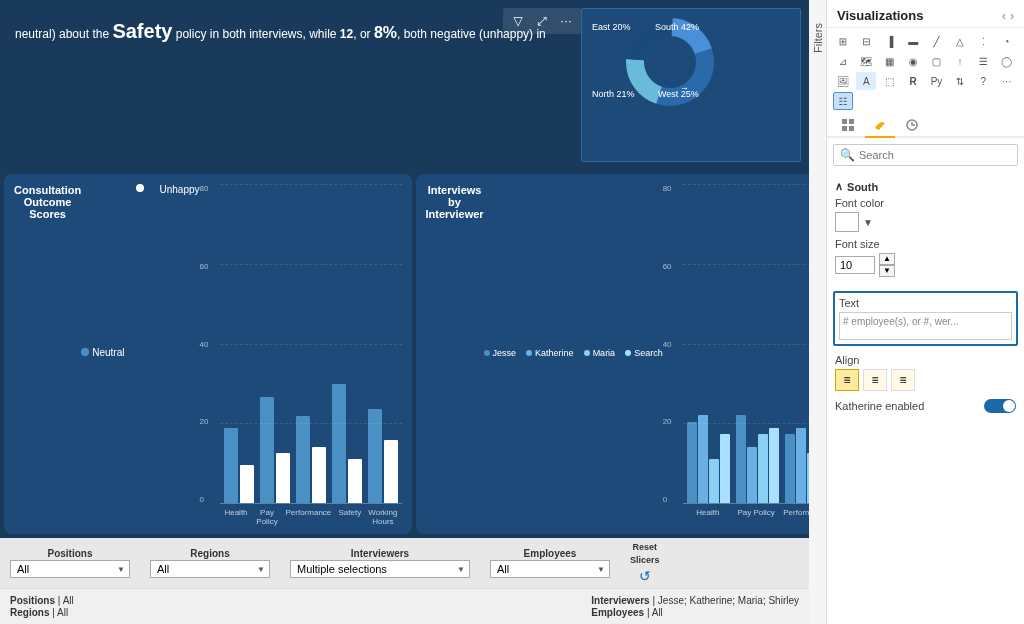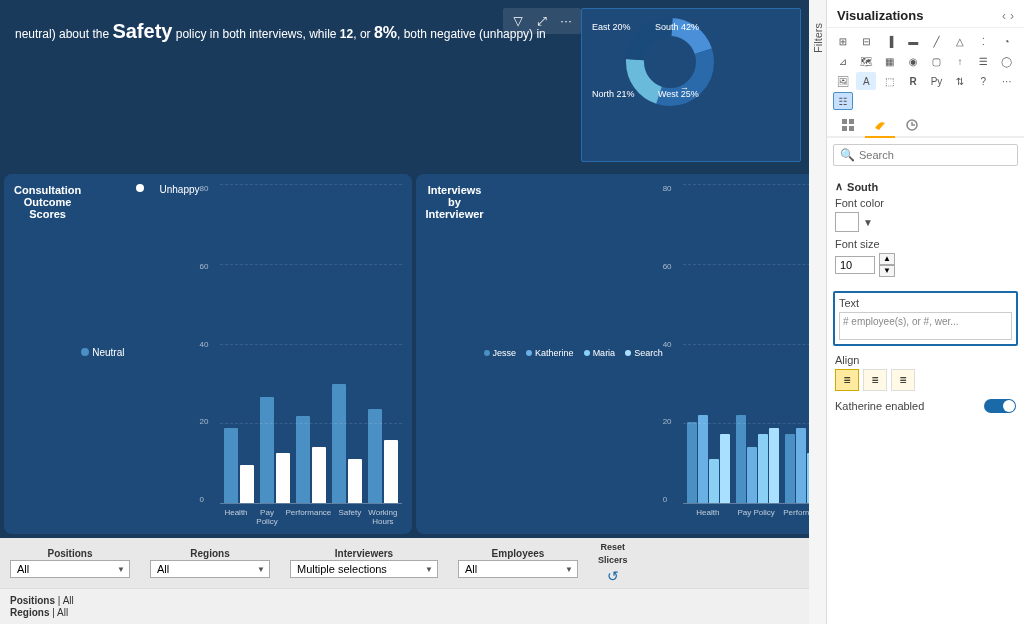--- a/index.html
+++ b/index.html
@@ -712,21 +712,21 @@
         <div class="slicer-label">Regions</div>
         <div class="select-wrapper">
           <select class="slicer-select">
             <option>All</option>
           </select>
         </div>
       </div>
       <div class="slicer-wrapper">
         <div class="slicer-label">Interviewers</div>
         <div class="select-wrapper">
-          <select class="slicer-select" style="width:148px;">
+          <select class="slicer-select" style="width:180px;">
             <option>Multiple selections</option>
           </select>
         </div>
       </div>
       <div class="slicer-wrapper">
         <div class="slicer-label">Employees</div>
         <div class="select-wrapper">
           <select class="slicer-select">
             <option>All</option>
           </select>
@@ -736,20 +736,24 @@
         <span style="font-weight:bold; font-size:9px; line-height:1.2;">Reset</span>
         <span style="font-weight:bold; font-size:9px; line-height:1.2;">Slicers</span>
         <span class="reset-icon">↺</span>
       </div>
     </div>
 
     <div class="status-bar">
       <div class="status-left">
         <span><span style="font-weight:600;">Positions</span> | <span>All</span></span>
         <span><span style="font-weight:600;">Regions</span> | <span>All</span></span>
+      </div>
+      <div class="status-center">
+        <span><span style="font-weight:600;">Interviewers</span> | <span>Jesse; Katherine; Maria; Shirley</span></span>
+        <span><span style="font-weight:600;">Employees</span> | <span>All</span></span>
       </div>
     </div>
   </div>
 
   <div class="right-panel">
 
     <div class="filters-sidebar-tab">
       <div style="width:14px; height:60px; display:flex; align-items:center; justify-content:center;">
         <span class="filters-tab-text">Filters</span>
       </div>

